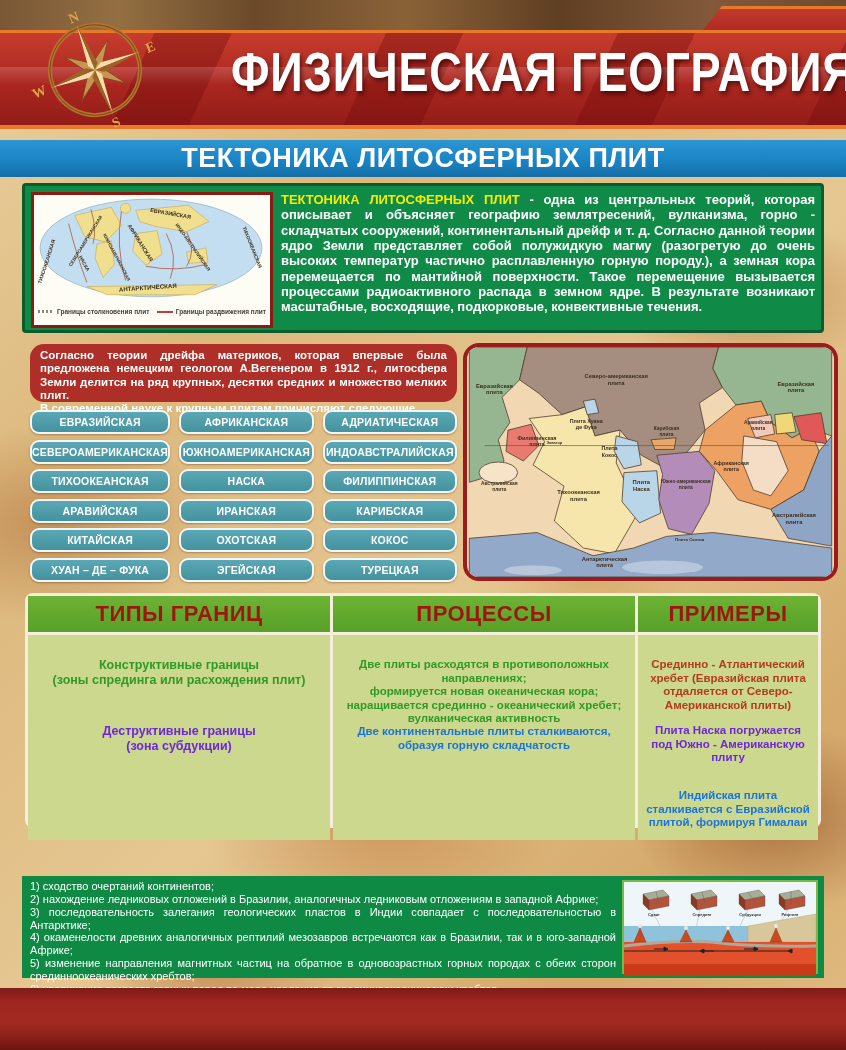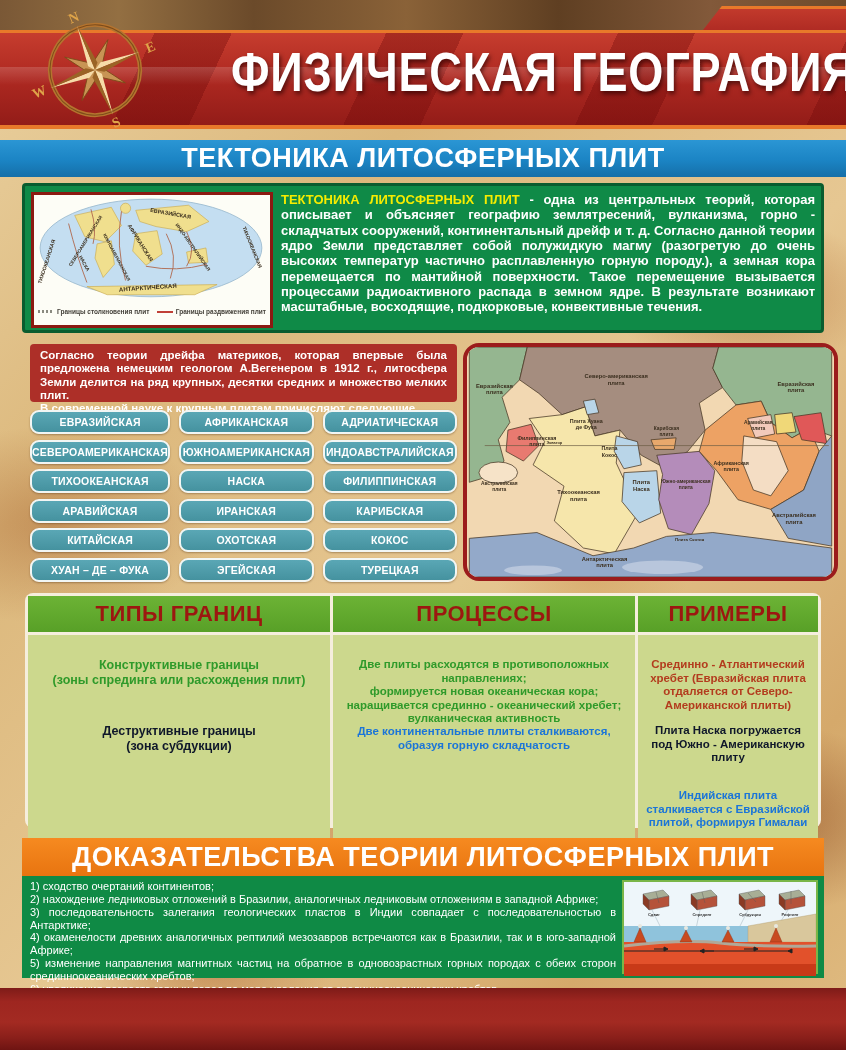--- a/index.html
+++ b/index.html
@@ -29,37 +29,37 @@
   .intro-map{width:242px;height:136px;background:#fdfdf6;border:3px solid #8b1a12;box-sizing:border-box;display:flex;flex-direction:column;}
   .intro-map svg{display:block;}
   .legend{display:flex;justify-content:space-between;align-items:center;padding:1px 4px 2px 4px;font-size:6.5px;color:#44413a;font-weight:bold;}
   .leg-item{display:flex;align-items:center;gap:3px;}
   .leg-sym{display:inline-block;width:16px;height:3px;}
   .leg-sym.hatch{background:repeating-linear-gradient(90deg,#8a8a80 0 2px,transparent 2px 4px);}
   .leg-sym.red{height:2px;background:#c04038;}
   .intro-text{flex:1;color:#fff;font-size:13px;line-height:1.18;font-weight:bold;text-align:justify;}
   .intro-text .yellow{color:#f6ec00;}
   
-  .wegener-box{position:absolute;left:30px;top:344px;width:427px;height:58px;background:#ad2f28;border-radius:4px;box-sizing:border-box;padding:5px 10px;color:#fff;font-weight:bold;font-size:11.5px;line-height:1.16;}
+  .wegener-box{position:absolute;left:30px;top:344px;width:427px;height:58px;background:#ad2f28;border-radius:14px;box-sizing:border-box;padding:5px 10px;color:#fff;font-weight:bold;font-size:11.5px;line-height:1.16;}
   .wegener-box p{margin:0;text-align:justify;}
   .wegener-box p:last-child{text-align:left;}
   .plates-grid{position:absolute;left:30px;top:410px;width:427px;display:grid;grid-template-columns:repeat(3,1fr);column-gap:9px;row-gap:5.5px;}
   .plate-btn{height:24px;background:linear-gradient(180deg,#5aa7b5,#45929f);border:2px solid #f2f6f4;border-radius:9px;box-sizing:border-box;color:#fff;font-weight:bold;font-size:10.5px;display:flex;align-items:center;justify-content:center;letter-spacing:.2px;box-shadow:0 1px 2px rgba(60,30,0,.35);white-space:nowrap;}
   .plates-map{position:absolute;left:463px;top:343px;width:375px;height:238px;background:#f2d8b2;border:4px solid #9b1c1c;border-radius:16px;box-sizing:border-box;overflow:hidden;}
   .plates-map svg{display:block;}
   
   .ttable{position:absolute;left:25px;top:593px;width:796px;height:235px;background:#f5eedd;box-sizing:border-box;padding:3px;display:grid;grid-template-columns:302px 302px 1fr;grid-template-rows:36px 1fr;gap:3px;border-radius:8px;}
   .hcell{background:linear-gradient(180deg,#6cb335,#58a027);color:#9c1710;font-weight:bold;font-size:22px;display:flex;align-items:center;justify-content:center;letter-spacing:.5px;}
   .bcol{background:#ccd88d;display:flex;flex-direction:column;padding:10px 8px;box-sizing:border-box;}
   .bcell{white-space:pre-line;text-align:center;font-weight:bold;font-size:11.5px;line-height:1.18;box-sizing:border-box;}
   .bcol .r0{height:74px;padding-top:13px;}
   .bcol .r1{height:64px;padding-top:5px;}
   .bcol .r2{flex:1;padding-top:6px;}
   .bcol[data-col="type"] .bcell{font-size:12.5px;}
-  .c-green{color:#2f9a2a;} .c-orange{color:#0f172a;} .c-blue{color:#1b75d8;} .c-brown{color:#b33c1e;}
+  .c-green{color:#2f9a2a;} .c-orange{color:#6d28d9;} .c-blue{color:#1b75d8;} .c-brown{color:#b33c1e;}
   
   .ev-banner{position:absolute;left:22px;top:838px;width:802px;height:38px;background:linear-gradient(180deg,#f68a20,#e87410);color:#fff;font-weight:bold;font-size:27px;text-align:center;line-height:38px;letter-spacing:.5px;}
   .ev-box{position:absolute;left:22px;top:876px;width:802px;height:102px;background:#0f8a45;box-sizing:border-box;display:flex;}
   .ev-list{flex:1;padding:4px 6px 2px 8px;color:#fff;font-weight:normal;font-size:11px;line-height:1.17;}
   .ev-line{text-align:justify;}
   .ev-img{width:196px;margin:4px 6px 4px 0;background:#eef6fa;border:2px solid #7ab648;box-sizing:border-box;}
   .ev-img svg{display:block;}
   
   .footer{position:absolute;left:0;top:988px;width:846px;height:62px;background:linear-gradient(180deg,#7e1b18 0%,#9e2620 22%,#a32a22 55%,#8a1f1a 80%,#6e1412 100%);}
   .map-lbl{font-family:"Liberation Sans",sans-serif;font-weight:bold;}
@@ -238,21 +238,20 @@
         <div class="bcell r2 c-blue">Две континентальные плиты сталкиваются,
 образуя горную складчатость</div>
       </div>
     <div class="bcol" data-col="example">
         <div class="bcell r0 c-brown">Срединно - Атлантический хребет (Евразийская плита отдаляется от Северо-Американской плиты)</div>
         <div class="bcell r1 c-orange">Плита Наска погружается под Южно - Американскую плиту</div>
         <div class="bcell r2 c-blue">Индийская плита сталкивается с Евразийской плитой, формируя Гималаи</div>
       </div>
   </div>
 
-  <div class="ev-banner">ДОКАЗАТЕЛЬСТВА ТЕОРИИ ЛИТОСФЕРНЫХ ПЛИТ</div>
   <div class="ev-box">
     <div class="ev-list">
         <div class="ev-line">1) сходство очертаний континентов;</div>
         <div class="ev-line">2) нахождение ледниковых отложений в Бразилии, аналогичных ледниковым отложениям в западной Африке;</div>
         <div class="ev-line">3) последовательность залегания геологических пластов в Индии совпадает с последовательностью в Антарктике;</div>
         <div class="ev-line">4) окаменелости древних аналогичных рептилий мезозавров встречаются как в Бразилии, так и в юго-западной Африке;</div>
         <div class="ev-line">5) изменение направления магнитных частиц на обратное в одновозрастных горных породах с обеих сторон срединноокеанических хребтов;</div>
         <div class="ev-line">6) увеличения возраста горных пород по мере удаления от срединноокеанических хребтов.</div>
       </div>
     <div class="ev-img">

